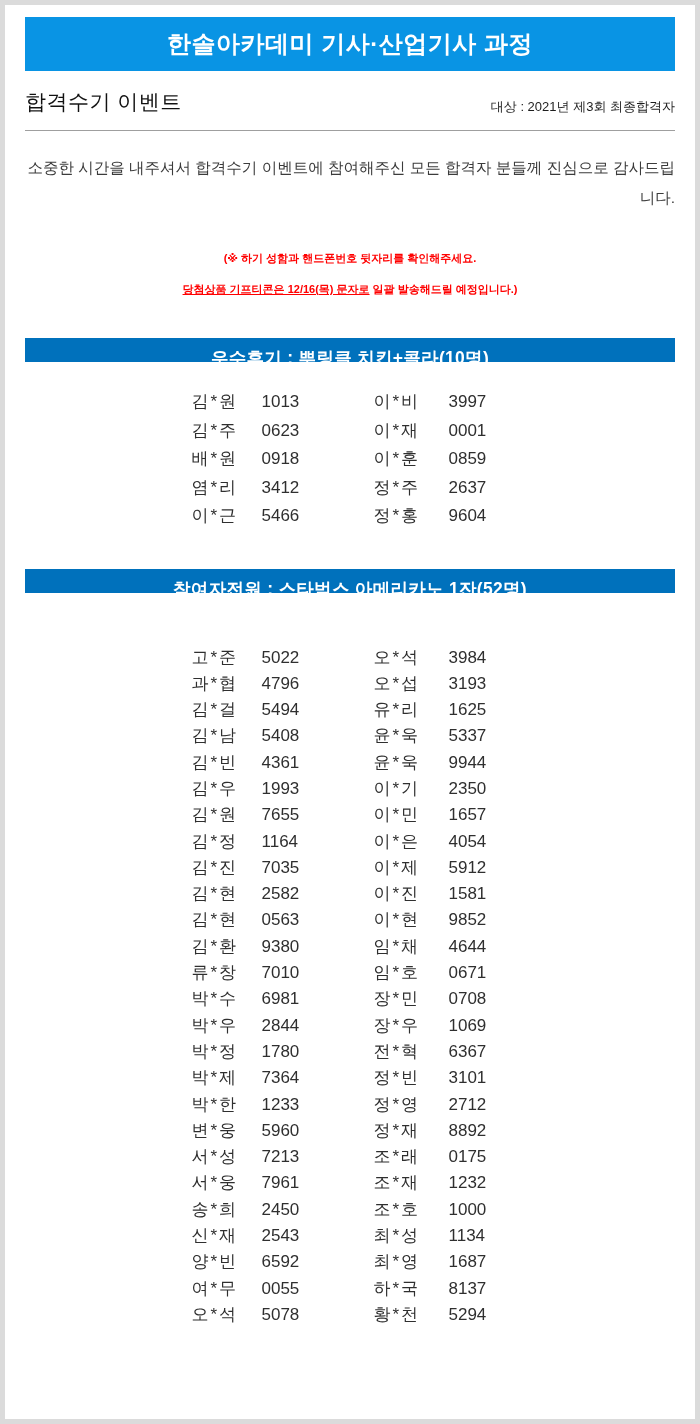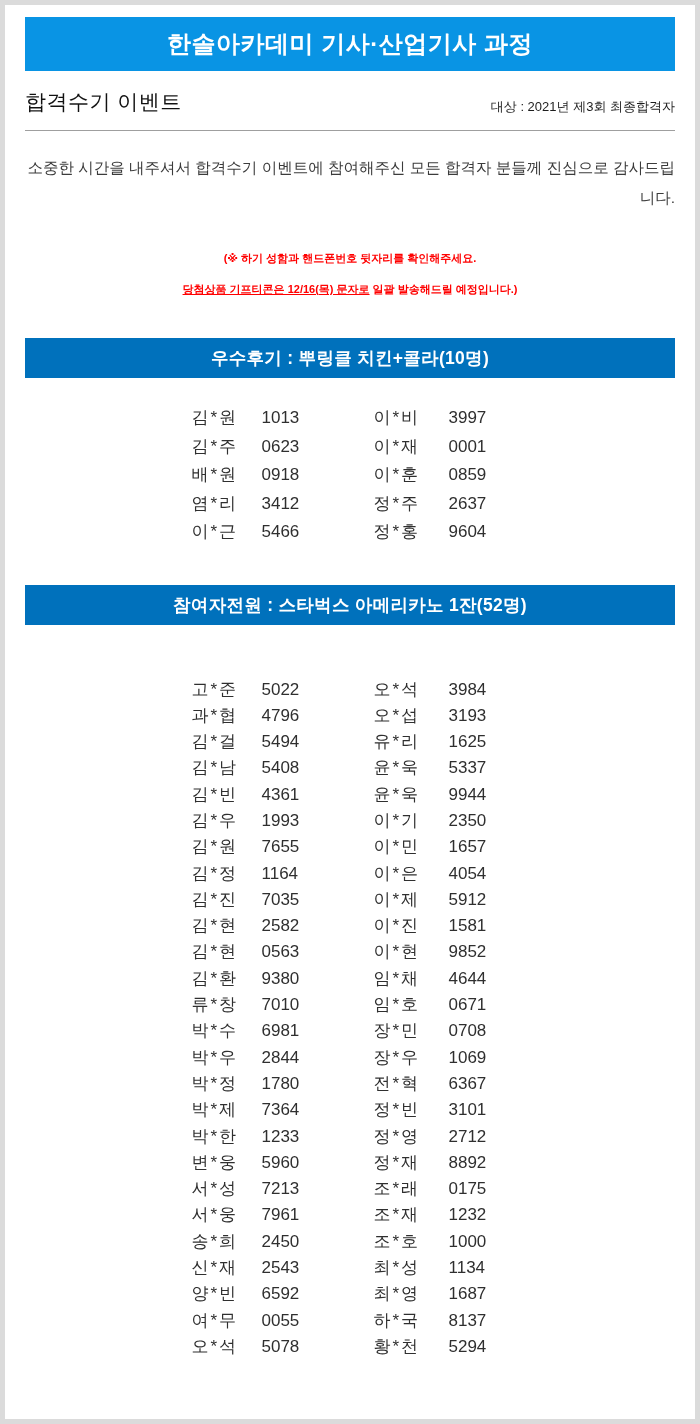--- a/index.html
+++ b/index.html
@@ -63,21 +63,21 @@
     margin-top: 30px;
     text-align: center;
     font-size: 11px;
     font-weight: bold;
     line-height: 31px;
     color: #ff0000;
   }
   .notice .u { text-decoration: underline; }
 
   .section-bar {
-    height: 40px;
+    height: 24px;
     line-height: 40px;
     background: #0071bc;
     color: #ffffff;
     font-size: 17.5px;
     font-weight: bold;
     text-align: center;
     letter-spacing: 0.3px;
   }
   .section-bar.first  { margin-top: 33px; }
   .section-bar.second { margin-top: 38px; }

